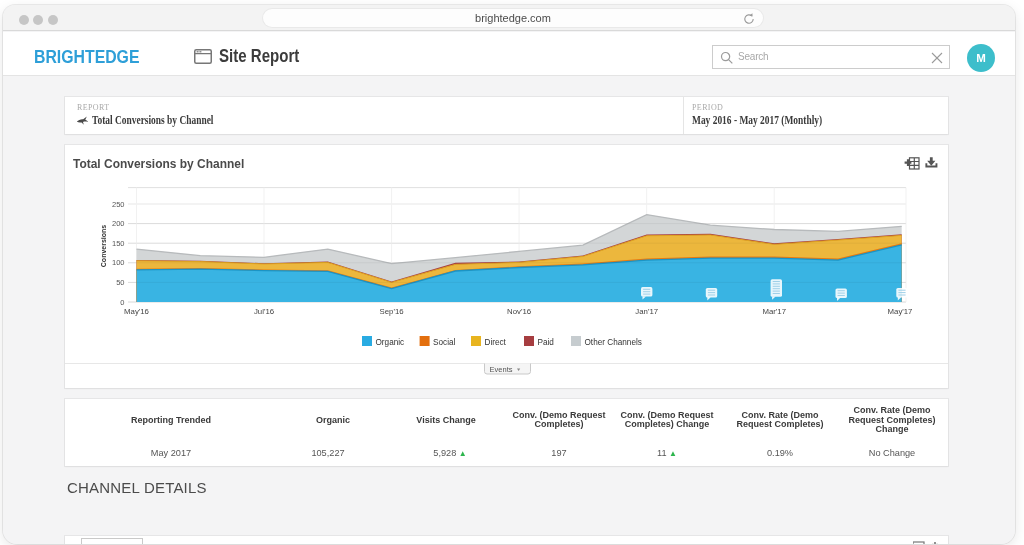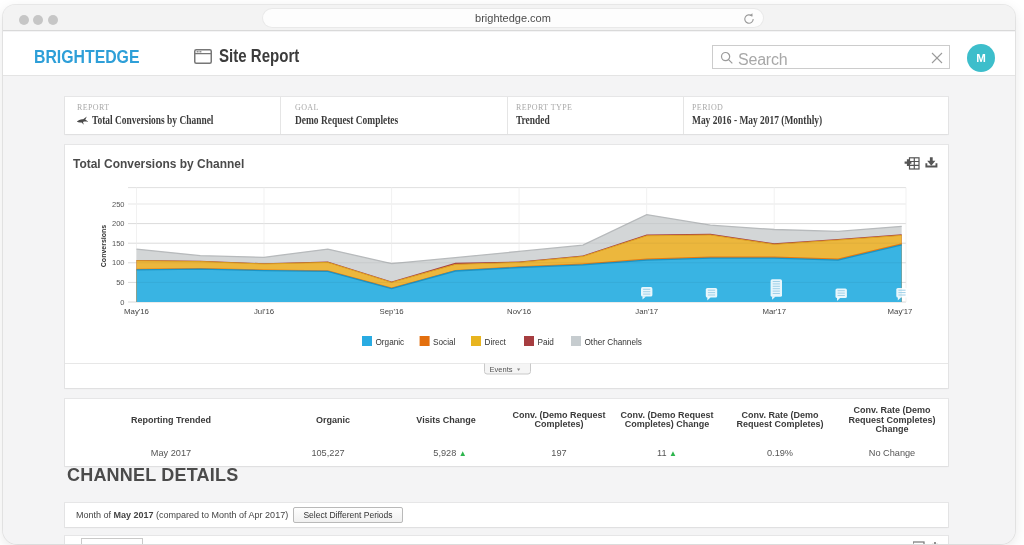--- a/index.html
+++ b/index.html
@@ -5,36 +5,36 @@
 html,body{width:1024px;height:545px;background:#fff;font-family:"Liberation Sans",sans-serif;overflow:hidden;}
 .win{position:absolute;left:3px;top:5px;width:1012px;height:539px;background:#f4f4f5;border-radius:12px 12px 14px 14px;box-shadow:0 0 0 1px rgba(0,0,0,0.07),0 4px 14px rgba(0,0,0,0.10);overflow:hidden;}
 .titlebar{position:absolute;left:0;top:0;width:100%;height:25.5px;background:#f3f3f3;border-bottom:1px solid #d9d9d9;}
 .dot{position:absolute;top:9.7px;width:10px;height:10px;border-radius:50%;background:#c6c6c6;}
 .urlbar{position:absolute;left:260px;top:3.5px;width:500px;height:18.5px;background:#fdfdfd;border-radius:10px;box-shadow:0 0 0 1px rgba(0,0,0,0.04);}
 .urltext{position:absolute;left:0;width:100%;top:3.5px;text-align:center;font-size:11px;color:#4c4c4c;}
 .header{position:absolute;left:0;top:26.5px;width:100%;height:44.5px;background:#fff;border-bottom:1px solid #e4e4e4;}
 .logo{position:absolute;left:31px;top:14.4px;font-size:18.5px;font-weight:bold;color:#2e9fd8;transform:scaleX(0.855);transform-origin:left;white-space:nowrap;}
 .sitereport{position:absolute;left:216px;top:14.6px;font-size:17.5px;font-weight:bold;color:#3c3c3c;transform:scaleX(0.86);transform-origin:left;white-space:nowrap;}
 .search{position:absolute;left:709px;top:13.8px;width:238px;height:24px;border:1px solid #ccc;background:#fff;}
-.search .ph{position:absolute;left:25px;top:5px;font-size:16px;color:#a8a8a8;letter-spacing:-0.2px;}
+.search .ph{position:absolute;left:25px;top:5px;font-size:10px;color:#a8a8a8;letter-spacing:-0.2px;}
 .avatar{position:absolute;left:964px;top:12.7px;width:28px;height:28px;border-radius:50%;background:#3dbecb;color:#fff;font-size:11.5px;font-weight:bold;text-align:center;line-height:28px;}
 .content{position:absolute;left:0;top:72px;width:100%;height:467px;background:#f4f4f5;}
 .card{position:absolute;background:#fff;box-shadow:0 0 0 1px rgba(0,0,0,0.055),0 1px 2px rgba(0,0,0,0.04);}
 
 .summary{left:62px;top:20px;width:883px;height:37px;}
 .scol{position:absolute;top:0;height:100%;font-family:Liberation Serif, serif;}
 .scol+.scol{border-left:1px solid #e5e5e5;}
 .slabel{position:absolute;top:6px;font-size:8px;color:#a9a9a9;letter-spacing:0.4px;white-space:nowrap;}
 .sval{position:absolute;top:17px;font-size:11.5px;font-weight:bold;color:#3a3a3a;white-space:nowrap;transform:scaleX(0.82);transform-origin:left;}
 .chartcard{left:62px;top:68px;width:883px;height:243px;}
 .ctitle{position:absolute;left:8px;top:11px;font-size:13px;font-weight:bold;color:#4a4a4a;white-space:nowrap;transform:scaleX(0.92);transform-origin:left;}
 .tablecard{left:62px;top:322px;width:883px;height:67px;}
 .tcell{position:absolute;text-align:center;font-size:9px;color:#3a3a3a;line-height:9.6px;font-weight:bold;}
 .trow{position:absolute;text-align:center;font-size:9.2px;color:#555;}
-.chdet{position:absolute;left:64px;top:388px;font-size:18px;font-weight:bold;color:#4b4b4b;letter-spacing:0.2px;}
+.chdet{position:absolute;left:64px;top:402px;font-size:15px;font-weight:normal;color:#4b4b4b;letter-spacing:0.2px;}
 .periodbar{left:62px;top:425.5px;width:883px;height:24.5px;}
 .ptext{position:absolute;left:11px;top:7.5px;font-size:9px;color:#444;}
 .pbtn{position:absolute;left:228px;top:4px;width:110px;height:16.5px;border:1px solid #b9b9b9;border-radius:2px;background:linear-gradient(#fefefe,#f0f0f0);font-size:8.5px;color:#333;text-align:center;line-height:15px;}
 .bottomcard{left:62px;top:459px;width:883px;height:27px;}
 .btab{position:absolute;left:16px;top:2px;width:62px;height:26px;border:1px solid #c9c9c9;background:#fff;}
 svg{position:absolute;left:0;top:0;}
 </style></head>
 <body>
 <div class="win">
   <div class="titlebar">
@@ -72,28 +72,20 @@
     <div class="avatar">M</div>
   </div>
   <div class="content">
     <div class="card summary">
       <div class="scol" style="left:0;width:215px">
           <div class="slabel" style="left:12px">REPORT</div>
         <svg width="14" height="11" style="left:11px;top:18px" viewBox="0 0 14 11">
             <path d="M0.8 6.8 C2.5 4.8,5 4,7.2 4.3 L10.8 1.6 L9.3 4.8 C10.8 5.3,11.6 6,12 7 C10 6.4,8.4 6.4,7 6.9 L7.8 9.8 L5.6 7.4 C3.9 7.8,2.3 7.6,0.8 6.8 Z" fill="#4a4a4a"></path>
           </svg>
         <div class="sval" style="left:27px">Total Conversions by Channel</div>
-        </div>
-      <div class="scol" style="left:215px;width:227px">
-          <div class="slabel" style="left:14px">GOAL</div>
-          <div class="sval" style="left:14px">Demo Request Completes</div>
-        </div>
-      <div class="scol" style="left:442px;width:176px">
-          <div class="slabel" style="left:8px">REPORT TYPE</div>
-          <div class="sval" style="left:8px">Trended</div>
         </div>
       <div class="scol" style="left:618px;width:265px">
           <div class="slabel" style="left:8px">PERIOD</div>
           <div class="sval" style="left:8px">May 2016 - May 2017 (Monthly)</div>
         </div>
     </div>
     <div class="card chartcard">
       <div class="ctitle">Total Conversions by Channel</div>
       <svg width="883" height="243" viewBox="0 0 883 243">
           <g stroke="#555" fill="none" stroke-width="1.2">
@@ -209,24 +201,20 @@
         <div class="tcell" style="left:762px;top:7px;width:130px">Conv. Rate (Demo<br>Request Completes)<br>Change</div>
         <div class="trow" style="left:41px;top:49px;width:130px">May 2017</div>
         <div class="trow" style="left:198px;top:49px;width:130px">105,227</div>
         <div class="trow" style="left:320px;top:49px;width:130px">5,928 <span style="color:#2db54d;font-size:8px;">▲</span></div>
         <div class="trow" style="left:429px;top:49px;width:130px">197</div>
         <div class="trow" style="left:537px;top:49px;width:130px">11 <span style="color:#2db54d;font-size:8px;">▲</span></div>
         <div class="trow" style="left:650px;top:49px;width:130px">0.19%</div>
         <div class="trow" style="left:762px;top:49px;width:130px">No Change</div>
     </div>
     <div class="chdet">CHANNEL DETAILS</div>
-    <div class="card periodbar">
-      <div class="ptext">Month of <b>May 2017</b> (compared to Month of Apr 2017)</div>
-      <div class="pbtn">Select Different Periods</div>
-    </div>
     <div class="card bottomcard">
       <div class="btab"></div>
       <svg width="30" height="8" style="left:848px;top:4px" viewBox="0 0 30 8">
           <rect x="0" y="2" width="11" height="6" fill="none" stroke="#777" stroke-width="1.2"></rect>
           <path d="M22 2 v4 M19.5 4 l2.5 3 2.5-3" stroke="#555" stroke-width="1.3" fill="none"></path>
         </svg>
     </div>
   </div>
 </div>
 

